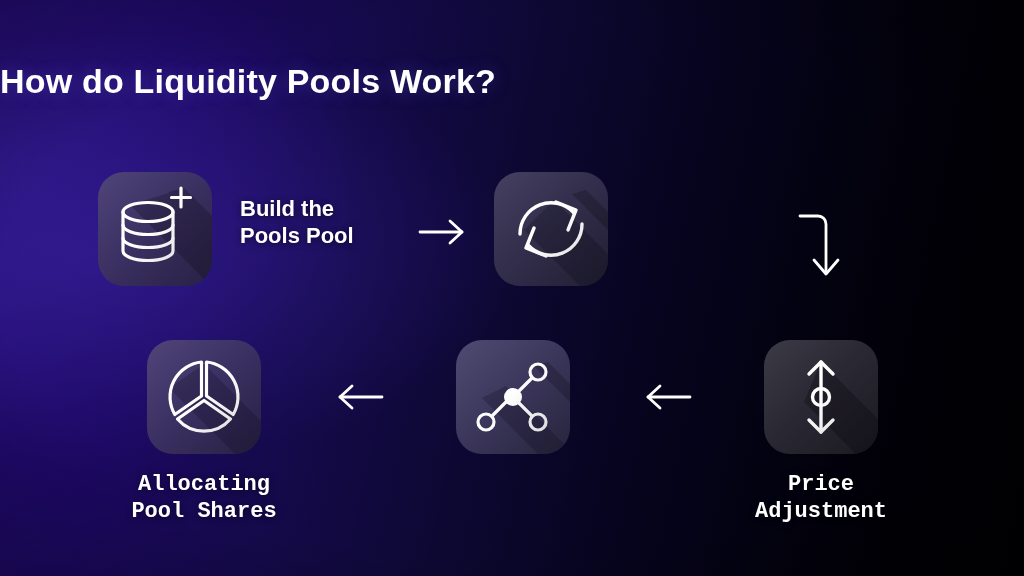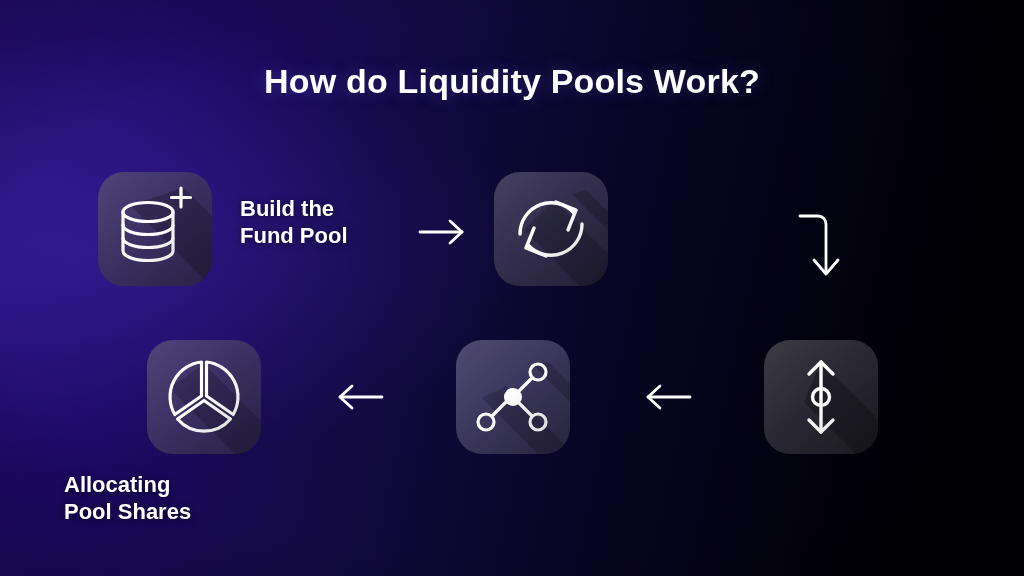--- a/index.html
+++ b/index.html
@@ -27,21 +27,20 @@
     background:
       radial-gradient(ellipse 90% 85% at 50% 50%, rgba(0,0,0,0) 55%, rgba(0,0,0,0.45) 100%);
   }
 
   
   .title {
     position: absolute;
     top: 62px;
     left: 0;
     width: 1024px;
-    text-align: center;
     color: #ffffff;
     font-size: 34px;
     font-weight: 700;
     letter-spacing: 0.2px;
     text-shadow: 0 0 18px rgba(120,110,255,0.30);
     z-index: 5;
   }
 
   
   .tile {
@@ -69,21 +68,21 @@
   .label {
     position: absolute;
     color: #ffffff;
     font-size: 22px;
     font-weight: 700;
     line-height: 1.22;
     white-space: pre-line;
     text-shadow: 0 1px 6px rgba(0,0,0,0.55);
     z-index: 5;
   }
-  .label.center { text-align: left; }
+  .label.center { text-align: center; font-family: Liberation Mono, monospace; }
   .label.left   { text-align: left; }
 
   
   .conn {
     position: absolute;
     z-index: 3;
   }
   .conn svg { display: block; overflow: visible; }
 </style>
 </head>
@@ -106,21 +105,21 @@
         <path d="M25 53 v13 c0 5.2 11.2 9.5 25 9.5 s25 -4.3 25 -9.5 V53"></path>
         <path d="M25 66 v13 c0 5.2 11.2 9.5 25 9.5 s25 -4.3 25 -9.5 V66"></path>
         <path d="M83 16 v19 M73.5 25.5 h19"></path>
       </g>
       <rect class="sheen-r" width="114" height="114" fill="none"></rect>
     </svg>
     <div class="sheen"></div>
   </div>
 
   <div class="label left" style="left:240px; top:196px;">Build the
-Fund Pool</div>
+Pools Pool</div>
 
   <div class="conn" style="left:414px; top:212px;">
     <svg width="60" height="40" viewBox="0 0 60 40">
       <g fill="none" stroke="#ffffff" stroke-width="2.8" stroke-linecap="round" stroke-linejoin="round">
         <path d="M6 20 H48"></path>
         <path d="M36 9 L48 20 L36 31"></path>
       </g>
     </svg>
   </div>
 
@@ -218,14 +217,16 @@
       <g fill="none" stroke="#ffffff" stroke-width="3.4" stroke-linecap="round" stroke-linejoin="round">
         <path d="M57 22 V92"></path>
         <path d="M45 34 L57 22 L69 34"></path>
         <path d="M45 80 L57 92 L69 80"></path>
         <circle cx="57" cy="57" r="8.5" fill="none"></circle>
       </g>
     </svg>
     <div class="sheen"></div>
   </div>
 
+  <div class="label center" style="left:681px; top:472px; width:280px;">Price
+Adjustment</div>
 
 </div>
 
 </body></html>

